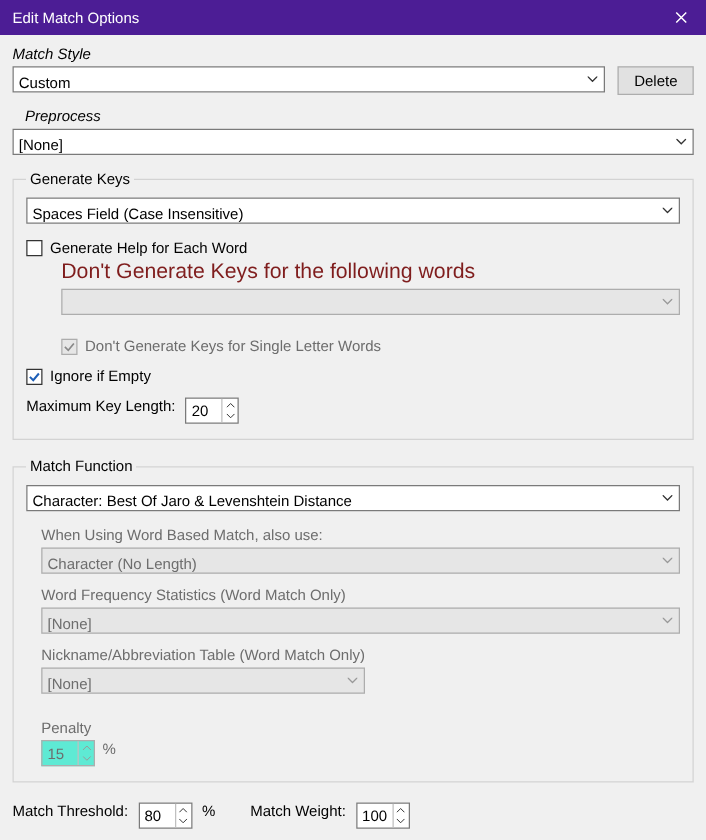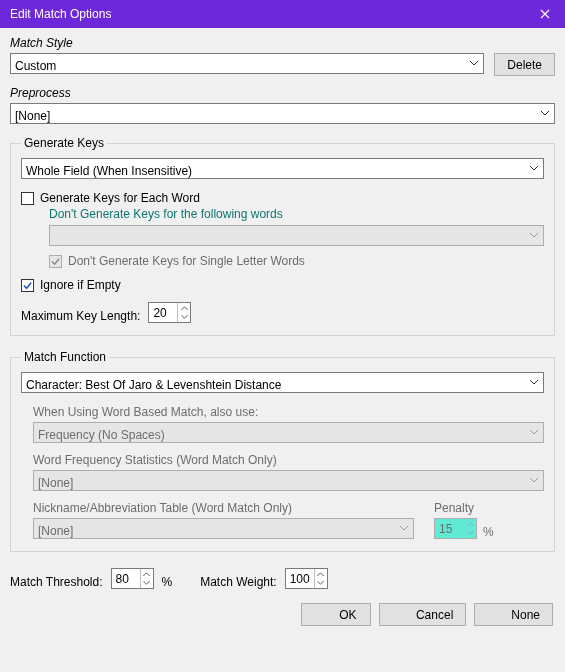--- a/index.html
+++ b/index.html
@@ -7,40 +7,40 @@
   body {
     font-family: "Segoe UI", Tahoma, sans-serif;
     font-size: 12px;
     background: #f0f0f0;
     color: #000;
     width: 565px;
     height: 672px;
     overflow: hidden;
   }
   .titlebar {
-    background: #6d28d9;
+    background: #4c1d95;
     color: #fff;
     height: 28px;
     display: flex;
     align-items: center;
     padding: 0 8px 0 10px;
     justify-content: space-between;
   }
   .titlebar .title { font-size: 12px; }
   .titlebar .close {
     width: 24px; height: 24px;
     display: flex; align-items: center; justify-content: center;
     cursor: pointer;
   }
   .titlebar .close svg { stroke: #fff; stroke-width: 1.2; }
   .content {
     padding: 8px 10px 10px 10px;
   }
   .label { font-size: 12px; color: #000; margin-bottom: 3px; font-style: italic; }
-  .row { display: flex; align-items: flex-end; gap: 6px; }
+  .row { display: flex; align-items: flex-start; gap: 6px; }
   .combo {
     position: relative;
     background: #fff;
     border: 1px solid #7a7a7a;
     height: 21px;
     display: flex;
     align-items: flex-end;
     padding: 0 18px 0 4px;
     font-size: 12px;
     cursor: pointer;
@@ -100,21 +100,21 @@
     display: flex; align-items: center; gap: 6px;
     font-size: 12px;
   }
   .checkbox .box {
     width: 13px; height: 13px; border: 1px solid #333; background:#fff;
     display:flex;align-items:center;justify-content:center;
   }
   .checkbox.disabled .box { border-color:#adadad; background:#e6e6e6;}
   .checkbox.disabled { color:#6d6d6d; }
   .checkbox .box svg { display:block; }
-  .sublabel { font-size: 12px; color:#0f766e; }
+  .sublabel { font-size: 17px; color:#7f1d1d; }
   .disabled-text { color:#6d6d6d; }
   .footer-btns {
     display:flex; justify-content:flex-end; gap:8px; margin-top:14px;
     padding-right: 2px;
   }
   .footer-btns .btn { min-width: 70px; padding-left: 36px; }
   .grey-combo {
     background:#e6e6e6;
   }
 </style>
@@ -138,57 +138,57 @@
       <span>Custom</span>
       <span class="caret">
         <svg width="8" height="5" viewBox="0 0 8 5">
             <path d="M0 0 L4 4 L8 0" fill="none" stroke="#333" stroke-width="1"></path>
           </svg>
       </span>
     </div>
     <button class="btn">Delete</button>
   </div>
 
-  <div class="label" style="margin-top:10px;">Preprocess</div>
+  <div class="label" style="margin-top:10px;margin-left:10px;">Preprocess</div>
   <div class="combo" style="width:100%;">
     <span>[None]</span>
     <span class="caret">
       <svg width="8" height="5" viewBox="0 0 8 5">
           <path d="M0 0 L4 4 L8 0" fill="none" stroke="#333" stroke-width="1"></path>
         </svg>
     </span>
   </div>
 
   <fieldset style="margin-top:12px;">
     <legend>Generate Keys</legend>
 
     <div class="combo" style="width:100%;">
-      <span>Whole Field (When Insensitive)</span>
+      <span>Spaces Field (Case Insensitive)</span>
       <span class="caret">
         <svg width="8" height="5" viewBox="0 0 8 5">
             <path d="M0 0 L4 4 L8 0" fill="none" stroke="#333" stroke-width="1"></path>
           </svg>
       </span>
     </div>
 
     <div class="checkbox" style="margin-top:12px;">
       <span class="box"></span>
-      <span>Generate Keys for Each Word</span>
+      <span>Generate Help for Each Word</span>
     </div>
     <div style="margin-left:28px;margin-top:2px;">
       <div class="sublabel">Don't Generate Keys for the following words</div>
       <div class="combo disabled grey-combo" style="width:100%;margin-top:4px;">
         <span></span>
         <span class="caret">
           <svg width="8" height="5" viewBox="0 0 8 5">
               <path d="M0 0 L4 4 L8 0" fill="none" stroke="#999" stroke-width="1"></path>
             </svg>
         </span>
       </div>
-      <div class="checkbox disabled" style="margin-top:8px;align-items:center;">
+      <div class="checkbox disabled" style="margin-top:18px;align-items:center;">
         <span class="box">
           <svg width="9" height="9" viewBox="0 0 10 10">
               <path d="M1 5 L4 8 L9 2" fill="none" stroke="#888" stroke-width="1.5"></path>
             </svg>
         </span>
         <span>Don't Generate Keys for Single Letter Words</span>
       </div>
     </div>
 
     <div class="checkbox" style="margin-top:10px;">
@@ -228,39 +228,39 @@
       <span class="caret">
         <svg width="8" height="5" viewBox="0 0 8 5">
             <path d="M0 0 L4 4 L8 0" fill="none" stroke="#333" stroke-width="1"></path>
           </svg>
       </span>
     </div>
 
     <div style="margin:12px 0 0 12px;">
       <div class="disabled-text">When Using Word Based Match, also use:</div>
       <div class="combo disabled" style="width:100%;margin-top:3px;">
-        <span>Frequency (No Spaces)</span>
+        <span>Character (No Length)</span>
         <span class="caret">
           <svg width="8" height="5" viewBox="0 0 8 5">
               <path d="M0 0 L4 4 L8 0" fill="none" stroke="#999" stroke-width="1"></path>
             </svg>
         </span>
       </div>
 
       <div class="disabled-text" style="margin-top:10px;">Word Frequency Statistics (Word Match Only)</div>
       <div class="combo disabled" style="width:100%;margin-top:3px;">
         <span>[None]</span>
         <span class="caret">
           <svg width="8" height="5" viewBox="0 0 8 5">
               <path d="M0 0 L4 4 L8 0" fill="none" stroke="#999" stroke-width="1"></path>
             </svg>
         </span>
       </div>
 
-      <div class="row" style="margin-top:10px;align-items:flex-start;gap:20px;">
+      <div class="row" style="margin-top:10px;align-items:flex-start;gap:20px;flex-direction:column;">
         <div style="flex:1;">
           <div class="disabled-text">Nickname/Abbreviation Table (Word Match Only)</div>
           <div class="combo disabled" style="width:100%;margin-top:3px;">
             <span>[None]</span>
             <span class="caret">
               <svg width="8" height="5" viewBox="0 0 8 5">
                   <path d="M0 0 L4 4 L8 0" fill="none" stroke="#999" stroke-width="1"></path>
                 </svg>
             </span>
           </div>

